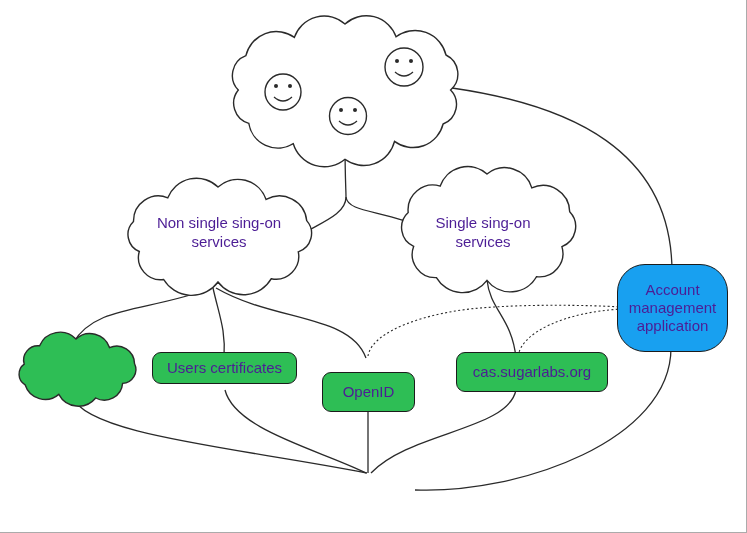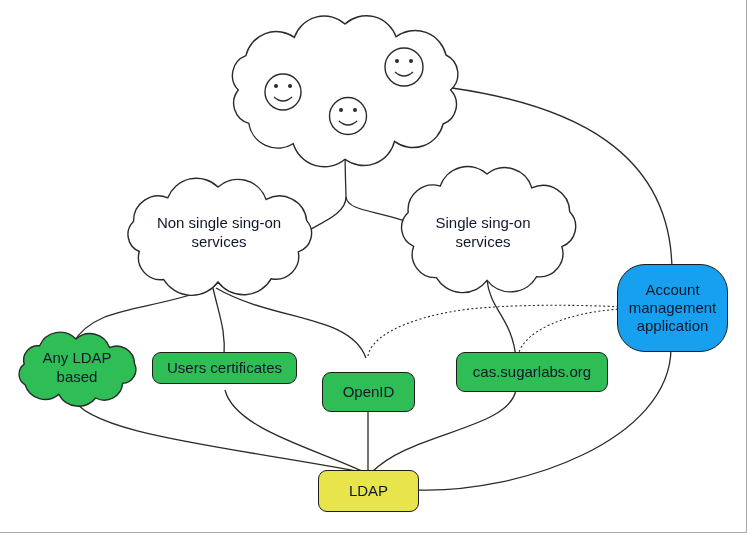--- a/index.html
+++ b/index.html
@@ -1,20 +1,20 @@
 <!DOCTYPE html>
 <html style="--green: #2ebe55; --blue: #18a0f0; --yellow: #e8e44b; --line: #2a2a2a; --cloud_fill: #ffffff; --border: #ababab;"><head>
 <meta charset="utf-8">
 <style>
   html,body{margin:0;padding:0;background:#fff;}
   .canvas{
     position:relative;width:746px;height:532px;background:#fff;overflow:hidden;
     border-right:1px solid var(--border,#ababab);
     border-bottom:1px solid var(--border,#ababab);
-    font-family:"Liberation Sans",sans-serif;color:#0f172a;
+    font-family:"Liberation Sans",sans-serif;color:#4c1d95;
   }
   svg{position:absolute;left:0;top:0;}
   path.edge{fill:none;stroke:var(--line,#2a2a2a);stroke-width:1.3;}
   path.edge.dotted{stroke-width:1.1;stroke-dasharray:2,2.4;}
   path.cloud{fill:var(--cloud_fill,#fff);stroke:var(--line,#2a2a2a);stroke-width:1.4;}
   path.cloud.green{fill:var(--green,#2ebe55);}
   circle.face{fill:#fff;stroke:var(--line,#2a2a2a);stroke-width:1.4;}
   circle.eye{fill:var(--line,#2a2a2a);stroke:none;}
   path.mouth{fill:none;stroke:var(--line,#2a2a2a);stroke-width:1.3;}
   .node{
@@ -88,23 +88,20 @@
         <circle class="eye" cx="411" cy="61" r="2"></circle>
         <path class="mouth" d="M395,72 Q404,80 413,72"></path>
       </g>
     </g>
   </svg>
 
   <div class="cloud-label" id="lbl-nonsso">Non single sing-on
 services</div>
   <div class="cloud-label" id="lbl-sso">Single sing-on
 services</div>
-  <div class="cloud-label" id="lbl-anyldap">Any LDAP
-based</div>
 
   <div class="node green" id="n-certificates">Users certificates</div>
   <div class="node green" id="n-openid">OpenID</div>
   <div class="node green" id="n-cas">cas.sugarlabs.org</div>
   <div class="node blue" id="n-account">Account
 management
 application</div>
-  <div class="node yellow" id="n-ldap">LDAP</div>
 </div>
 
 </body></html>

